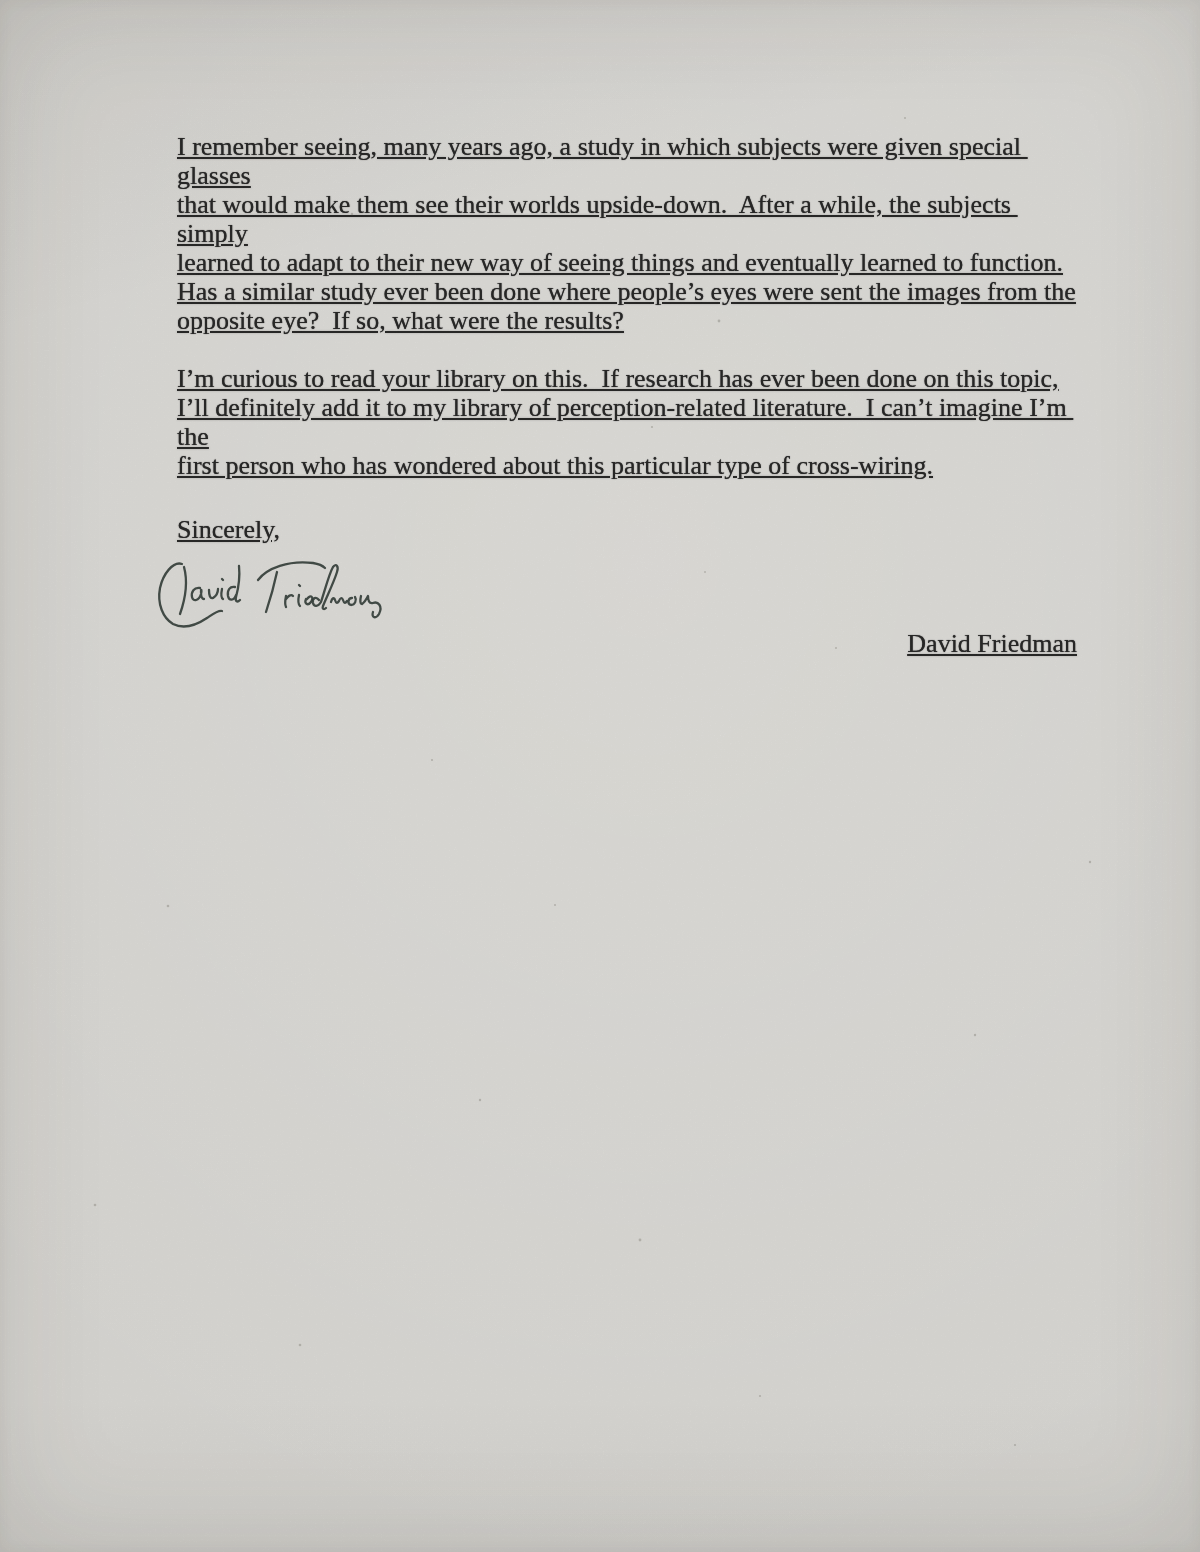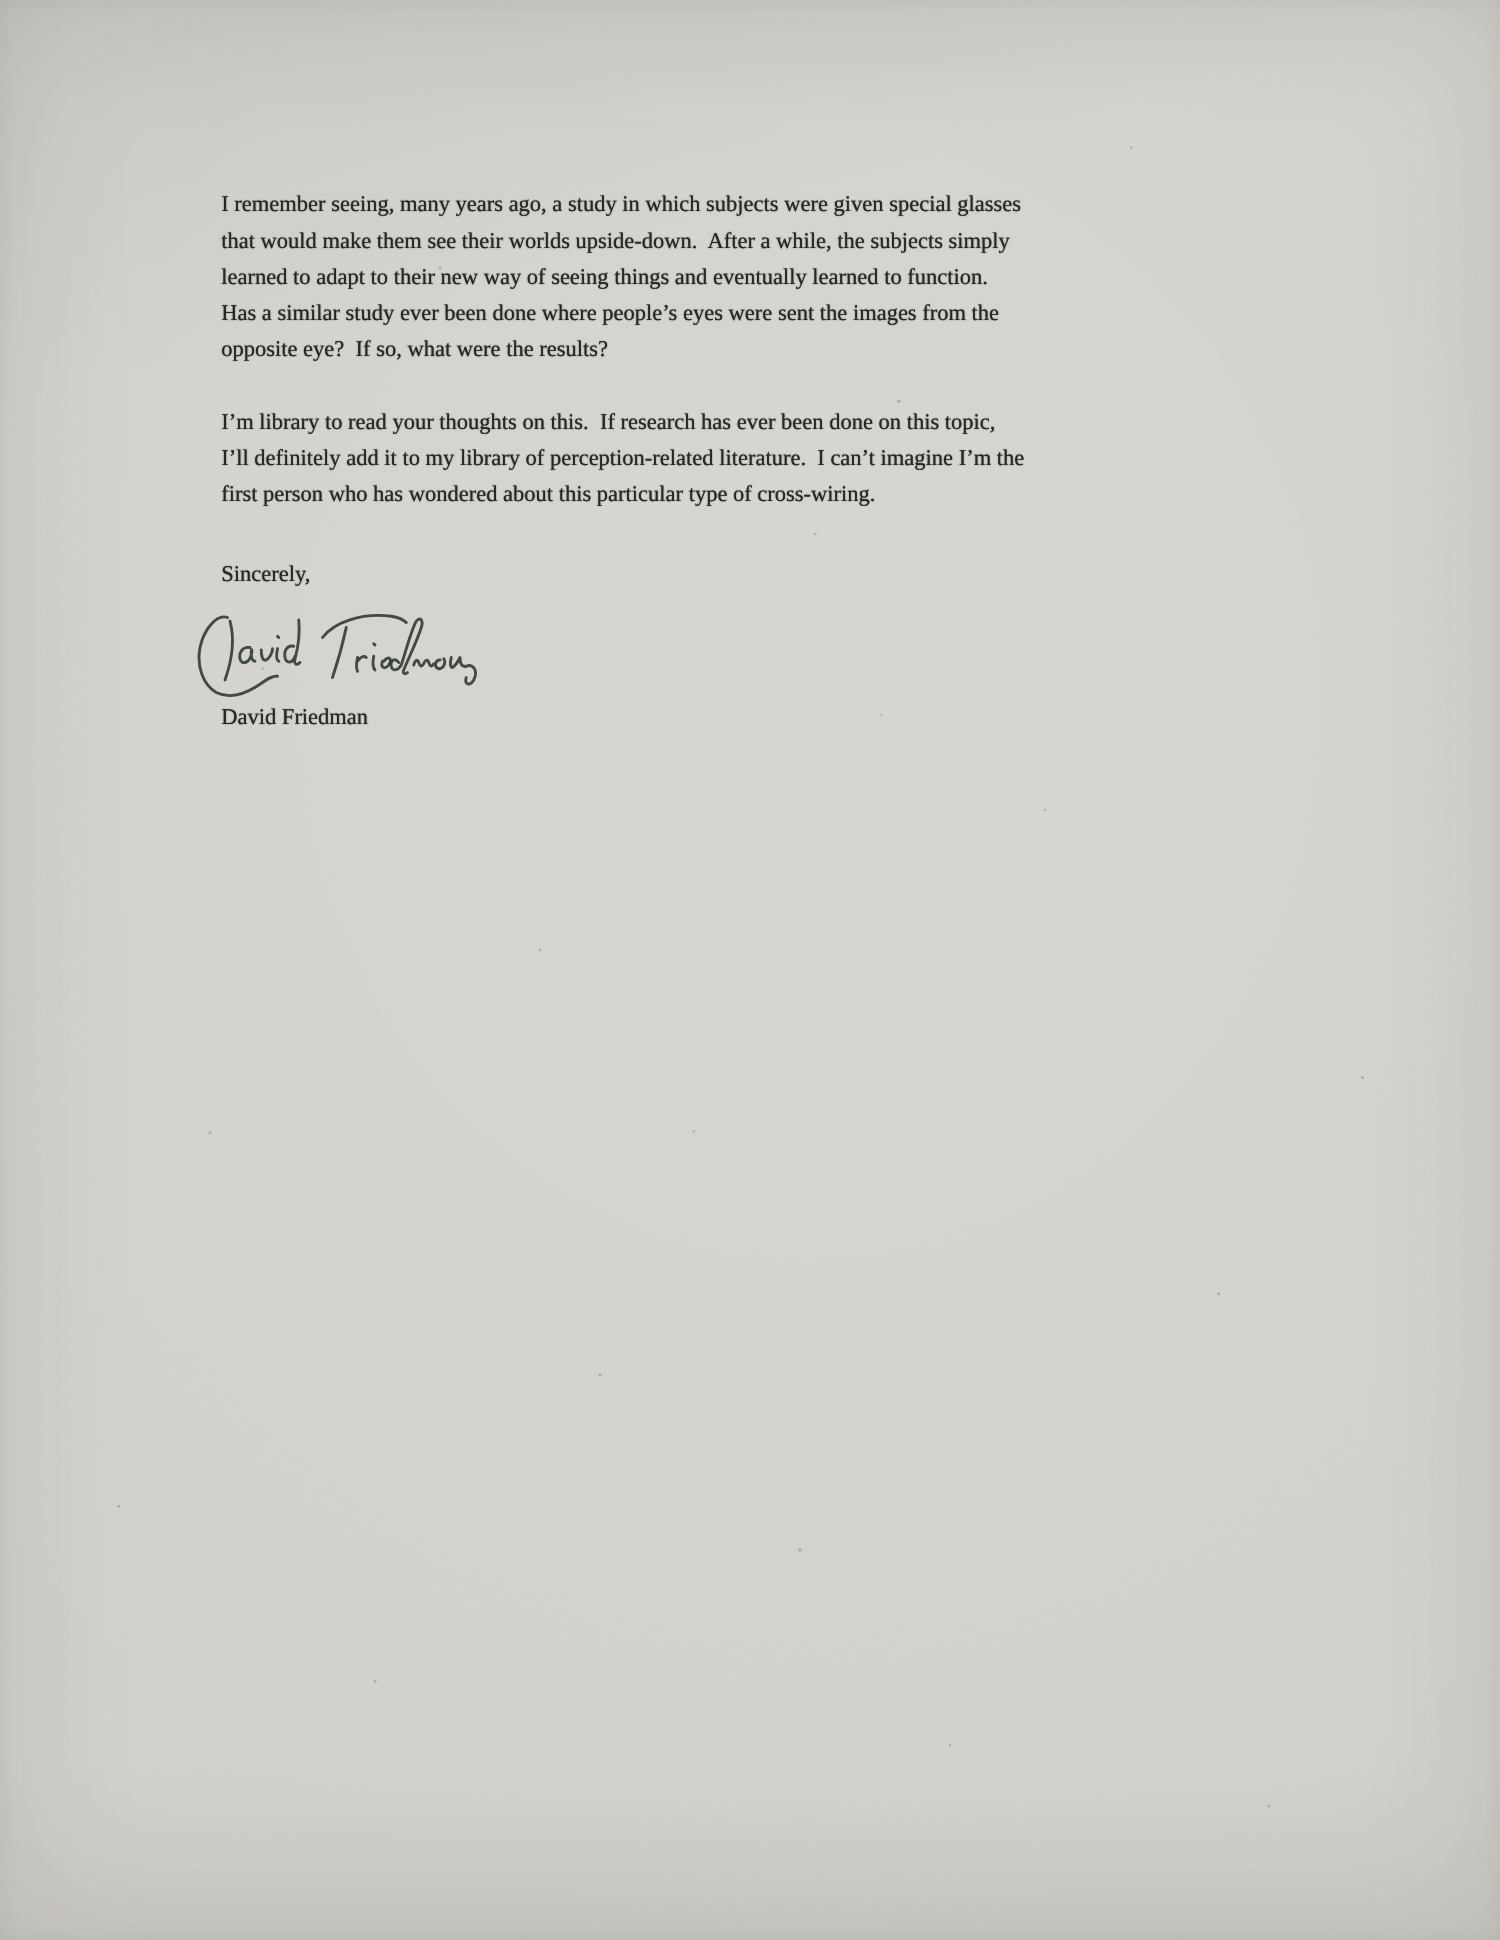--- a/index.html
+++ b/index.html
@@ -24,27 +24,28 @@
   }
   .grain {
     position: absolute;
     left: 0; top: 0;
     width: 1200px; height: 1552px;
     pointer-events: none;
   }
   .content {
     position: absolute;
     left: 177px;
-    top: 149px;
+    top: 132px;
     width: 900px;
     font-family: "Liberation Serif", "DejaVu Serif", serif;
-    font-size: 18px;
+    font-size: 26px;
     line-height: 29px;
     color: var(--ink, #1e1e1e);
     text-shadow: 0 0 0.7px rgba(30,30,30,0.85), 0 0 1.6px rgba(30,30,30,0.22);
+    text-decoration: underline;
   }
   .para {
     margin: 0 0 29px 0;
     white-space: pre-wrap;
   }
   .closing {
     margin: 35px 0 4px 0;
   }
   .sig-wrap {
     margin: 10px 0 0 -22px;
@@ -55,37 +56,38 @@
   .sig-stroke {
     fill: none;
     stroke: #2c3733;
     stroke-width: 2.3;
     stroke-linecap: round;
     stroke-linejoin: round;
     opacity: 0.92;
   }
   .typed-name {
     margin: -5px 0 0 0;
+    text-align: right;
   }
 </style>
 </head>
 <body style="--paper: #dad9d5; --ink: #1e1e1e;">
 
 <div class="paper">
 
   <div class="content">
 
     <p class="para">I remember seeing, many years ago, a study in which subjects were given special glasses
 that would make them see their worlds upside-down.  After a while, the subjects simply
 learned to adapt to their new way of seeing things and eventually learned to function.
 Has a similar study ever been done where people’s eyes were sent the images from the
 opposite eye?  If so, what were the results?</p>
 
 
-    <p class="para">I’m library to read your thoughts on this.  If research has ever been done on this topic,
+    <p class="para">I’m curious to read your library on this.  If research has ever been done on this topic,
 I’ll definitely add it to my library of perception-related literature.  I can’t imagine I’m the
 first person who has wondered about this particular type of cross-wiring.</p>
 
 
     <p class="para closing">Sincerely,</p>
 
     <div class="sig-wrap">
       <svg viewBox="0 0 240 80" width="240" height="80">
 
         <path class="sig-stroke" d="M 29,13 C 32,24 32,40 25,60" style="stroke: rgb(44, 55, 51);"></path>

